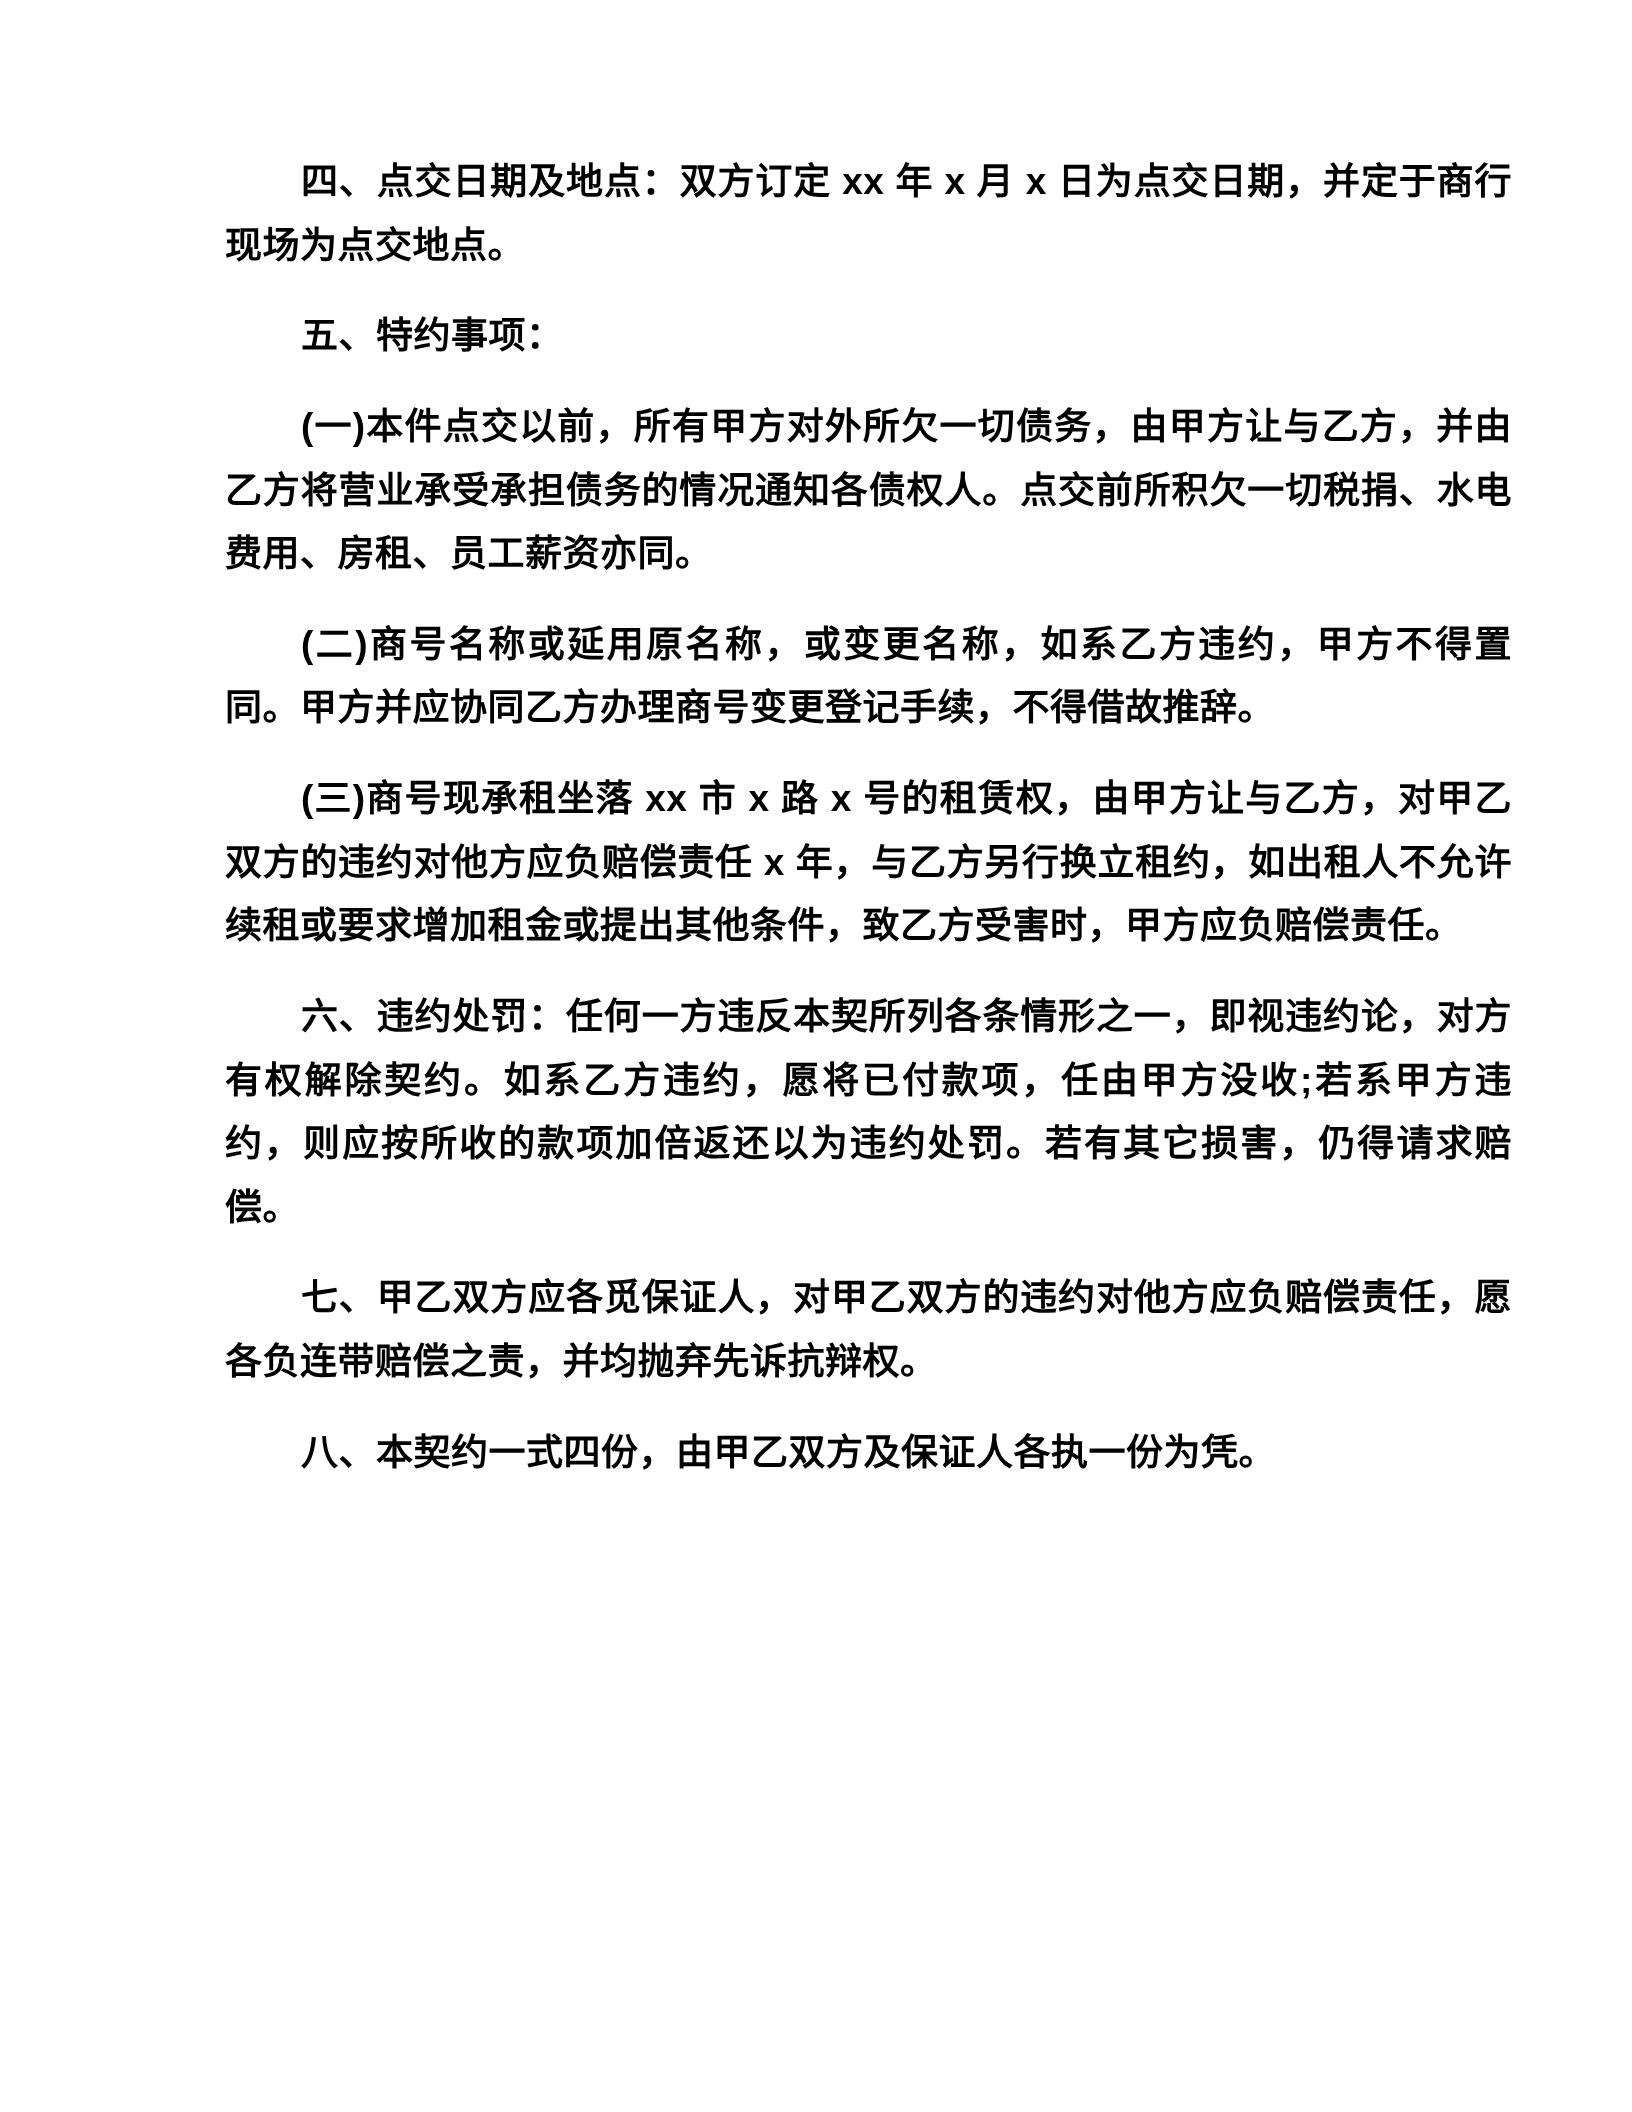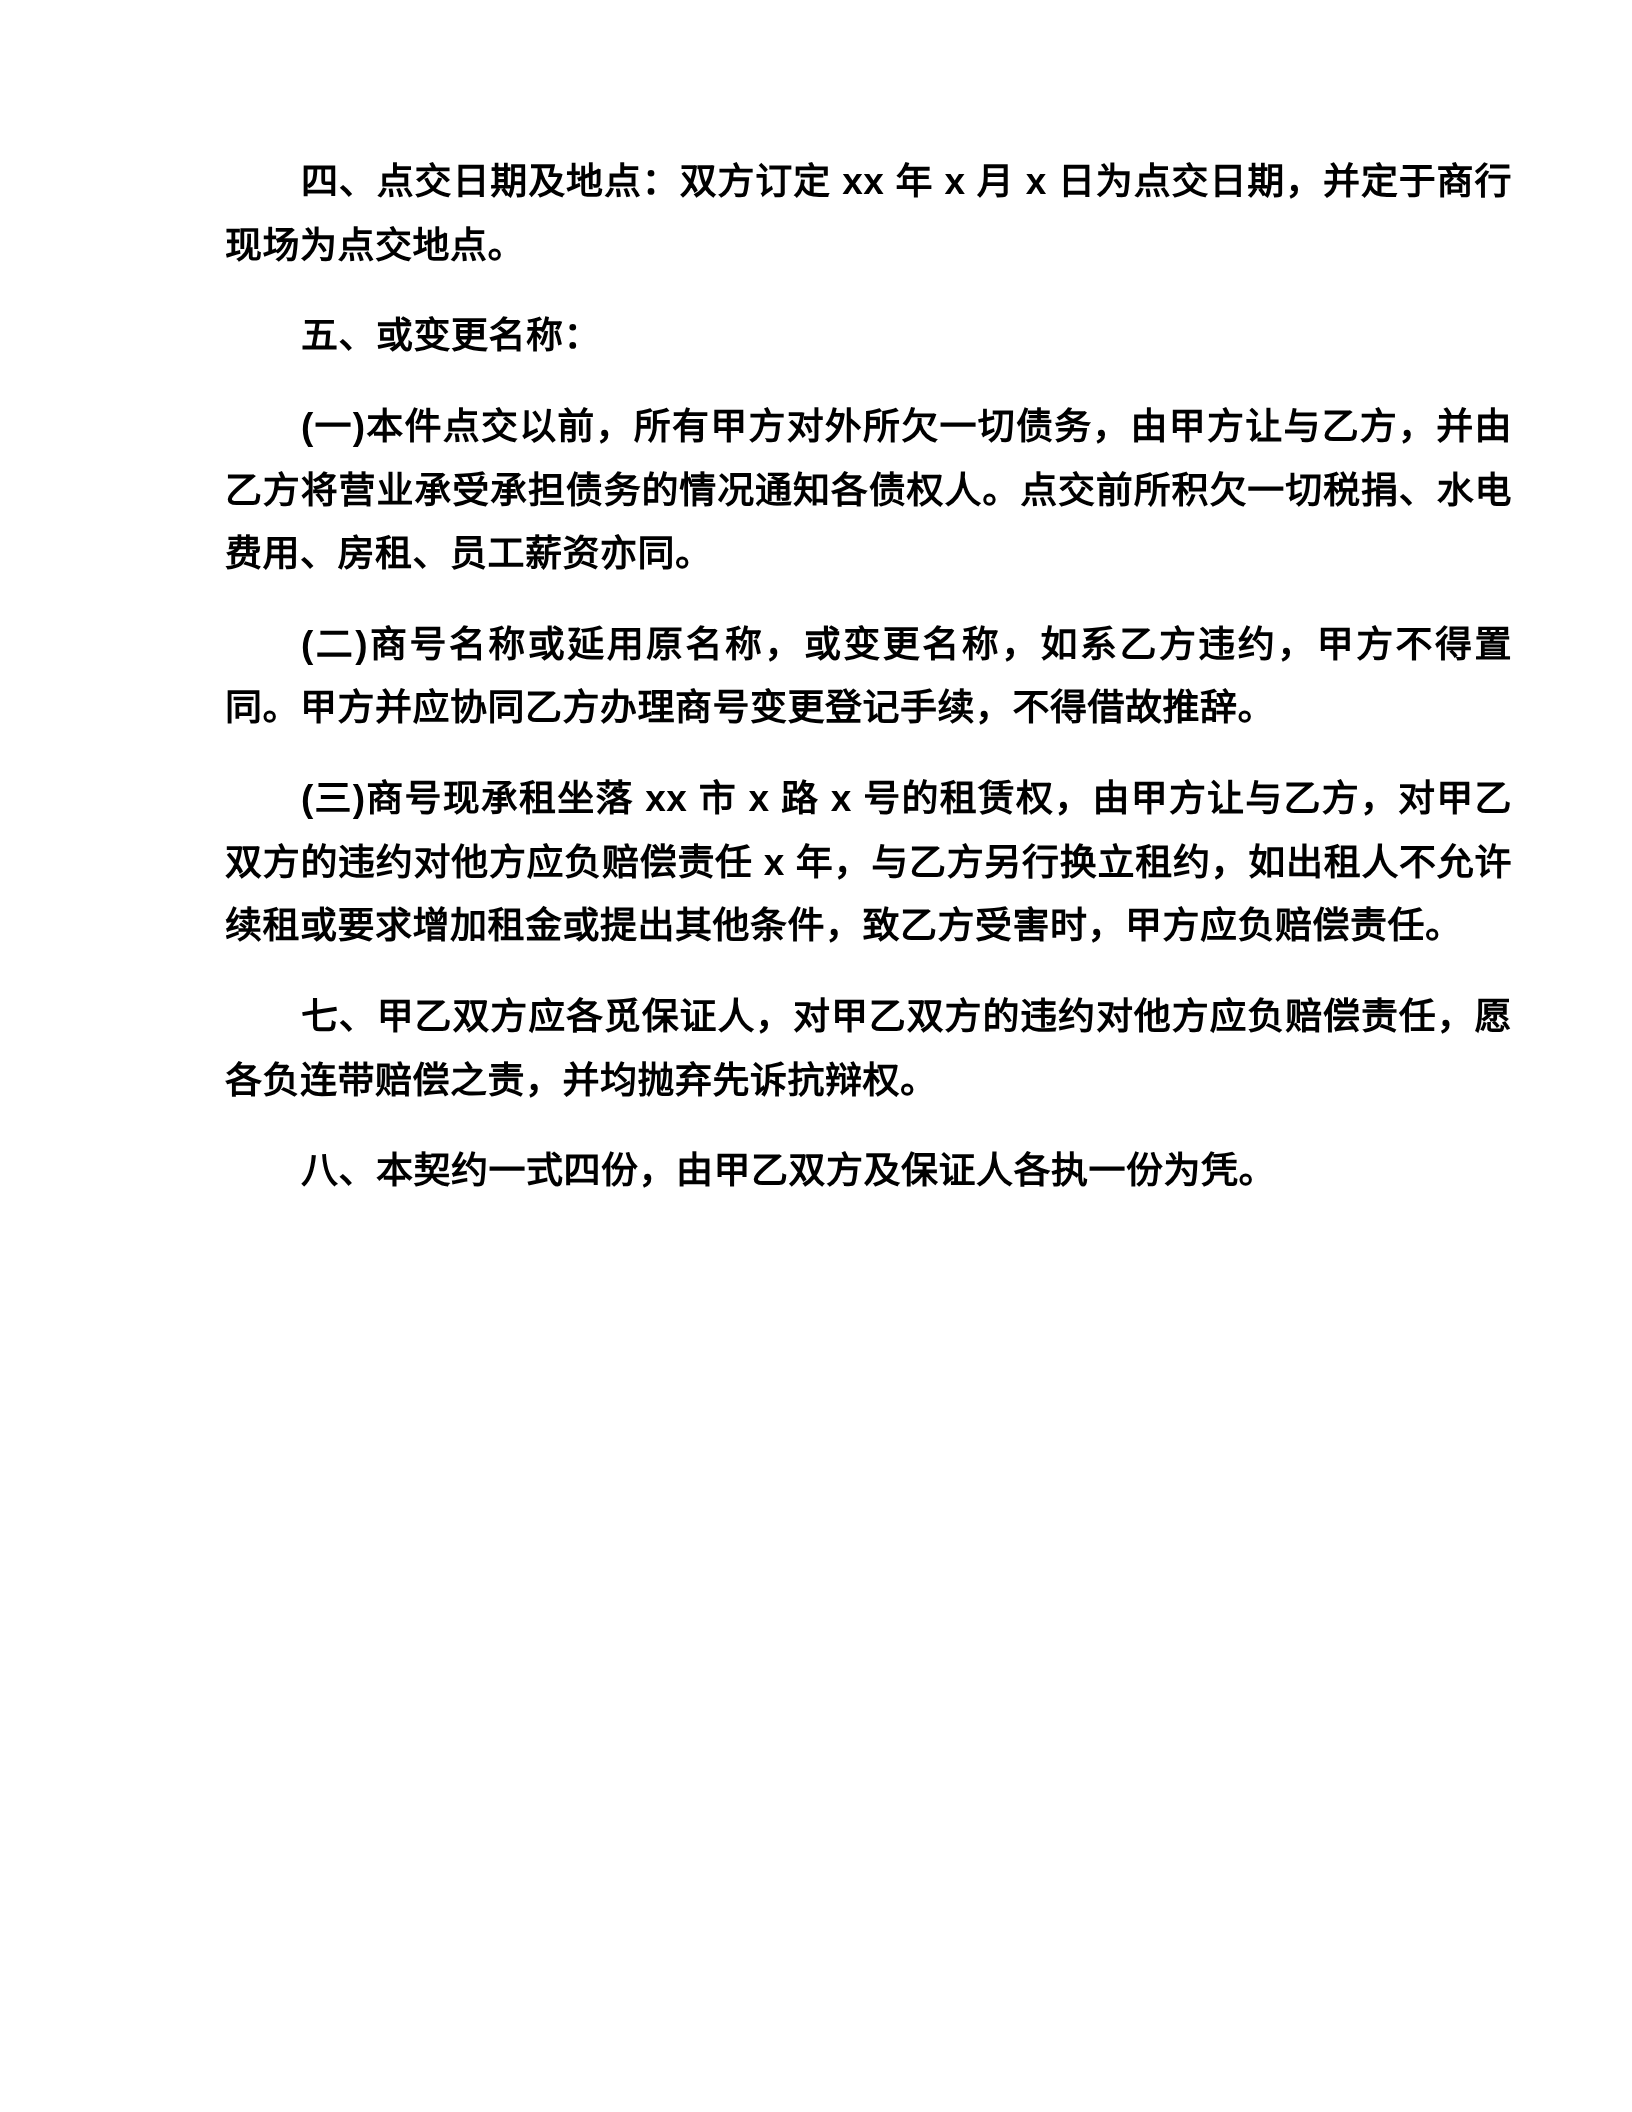--- a/index.html
+++ b/index.html
@@ -40,20 +40,21 @@
     margin-bottom: 0;
     font-family: Liberation Serif, serif;
   }
 </style>
 </head>
 <body>
 
 <div class="page">
   <div class="doc-body">
     <p class="para">四、点交日期及地点：双方订定 xx 年 x 月 x 日为点交日期，并定于商行现场为点交地点。</p>
-    <p class="para">五、或变更名称：</p>
+    <p class="para">五、特约事项：</p>
     <p class="para">(一)本件点交以前，所有甲方对外所欠一切债务，由甲方让与乙方，并由乙方将营业承受承担债务的情况通知各债权人。点交前所积欠一切税捐、水电费用、房租、员工薪资亦同。</p>
     <p class="para">(二)商号名称或延用原名称，或变更名称，如系乙方违约，甲方不得置同。甲方并应协同乙方办理商号变更登记手续，不得借故推辞。</p>
     <p class="para">(三)商号现承租坐落 xx 市 x 路 x 号的租赁权，由甲方让与乙方，对甲乙双方的违约对他方应负赔偿责任 x 年，与乙方另行换立租约，如出租人不允许续租或要求增加租金或提出其他条件，致乙方受害时，甲方应负赔偿责任。</p>
+    <p class="para">六、违约处罚：任何一方违反本契所列各条情形之一，即视违约论，对方有权解除契约。如系乙方违约，愿将已付款项，任由甲方没收;若系甲方违约，则应按所收的款项加倍返还以为违约处罚。若有其它损害，仍得请求赔偿。</p>
     <p class="para">七、甲乙双方应各觅保证人，对甲乙双方的违约对他方应负赔偿责任，愿各负连带赔偿之责，并均抛弃先诉抗辩权。</p>
     <p class="para">八、本契约一式四份，由甲乙双方及保证人各执一份为凭。</p>
   </div>
 </div>
 
 </body></html>

